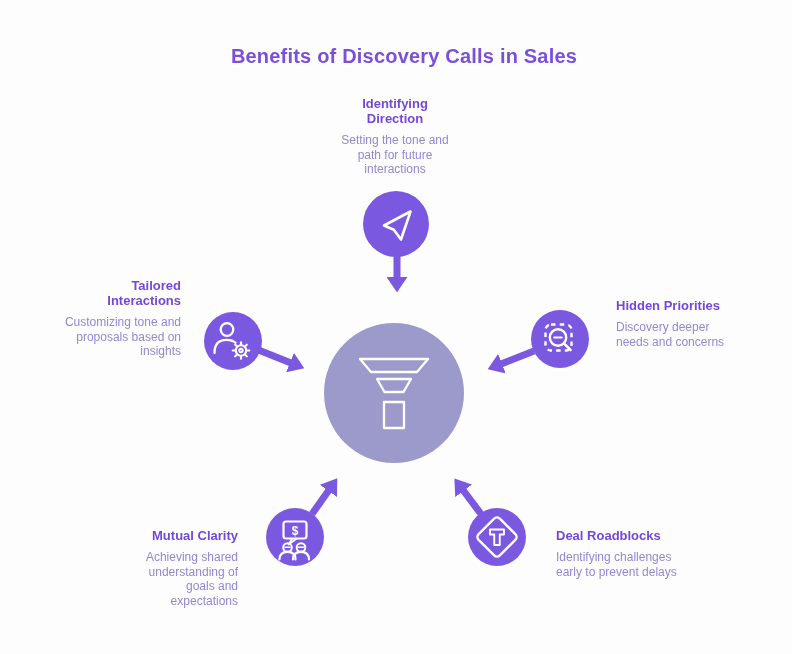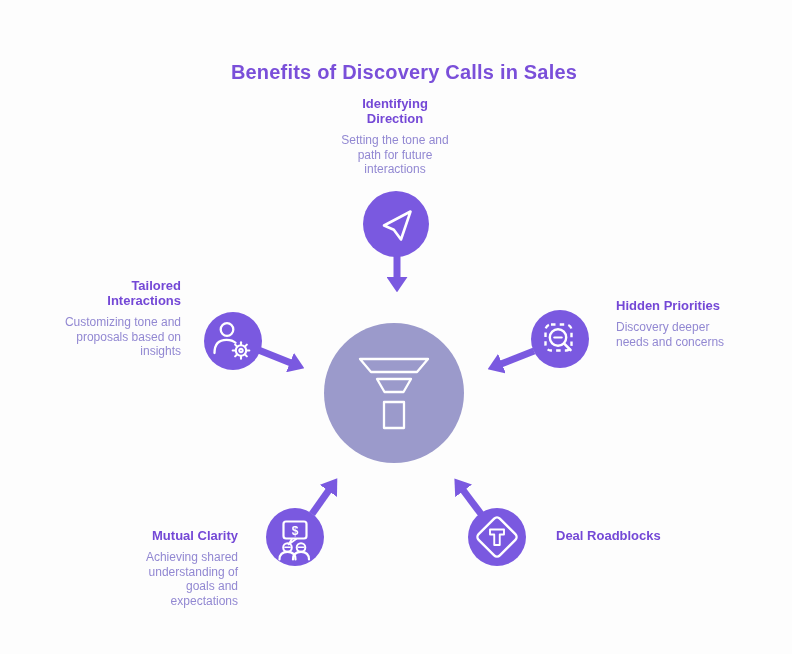--- a/index.html
+++ b/index.html
@@ -18,21 +18,21 @@
     background:var(--background);
     font-family:"Liberation Sans", sans-serif;
     overflow:hidden;
   }
   .title{
     position:absolute;top:45px;left:16px;right:0;
     text-align:center;
     font-size:20px;font-weight:bold;
     letter-spacing:.2px;
     color:var(--title);
-    margin:16px;
+    margin:0;
   }
   .spoke-text{position:absolute;}
   .spoke-heading{
     font-size:13px;font-weight:bold;line-height:15px;
     color:var(--heading);
     margin:0 0 7px 0;
   }
   .spoke-desc{
     font-size:12px;line-height:14.5px;
     color:var(--body);
@@ -97,20 +97,21 @@
   <svg class="icon-svg" style="left:531px;top:310px;" width="58" height="58" viewBox="0 0 58 58">
     <circle class="accent-fill" cx="29" cy="29" r="29"></circle>
     <rect class="glyph-dashed" x="14.5" y="14.5" width="26" height="26" rx="5.5"></rect>
     <circle class="glyph" style="stroke-width:2.4" cx="27" cy="27.5" r="8.2" fill="none"></circle>
     <line class="glyph" style="stroke-width:2.2" x1="23.3" y1="27.5" x2="30.7" y2="27.5"></line>
     <line class="glyph" style="stroke-width:2.6" x1="33.2" y1="33.7" x2="39.5" y2="40"></line>
   </svg>
 
   <div class="spoke-text align-left" style="left:556px;top:528px;width:128px;">
     <p class="spoke-heading">Deal Roadblocks</p>
+    <p class="spoke-desc">Identifying challenges early to prevent delays</p>
   </div>
   <svg class="icon-svg" style="left:468px;top:508px;" width="58" height="58" viewBox="0 0 58 58">
     <circle class="accent-fill" cx="29" cy="29" r="29"></circle>
     <rect class="glyph" style="stroke-width:2.4" x="14" y="14" width="30" height="30" rx="4" transform="rotate(45 29 29)"></rect>
     <path class="glyph-thin" style="stroke-width:1.9" d="M22,21.5 H36 V26.5 H31.75 V37 H26.25 V26.5 H22 Z"></path>
   </svg>
 
   <div class="spoke-text align-right" style="left:130px;top:528px;width:108px;">
     <p class="spoke-heading">Mutual Clarity</p>
     <p class="spoke-desc">Achieving shared understanding of goals and expectations</p>

